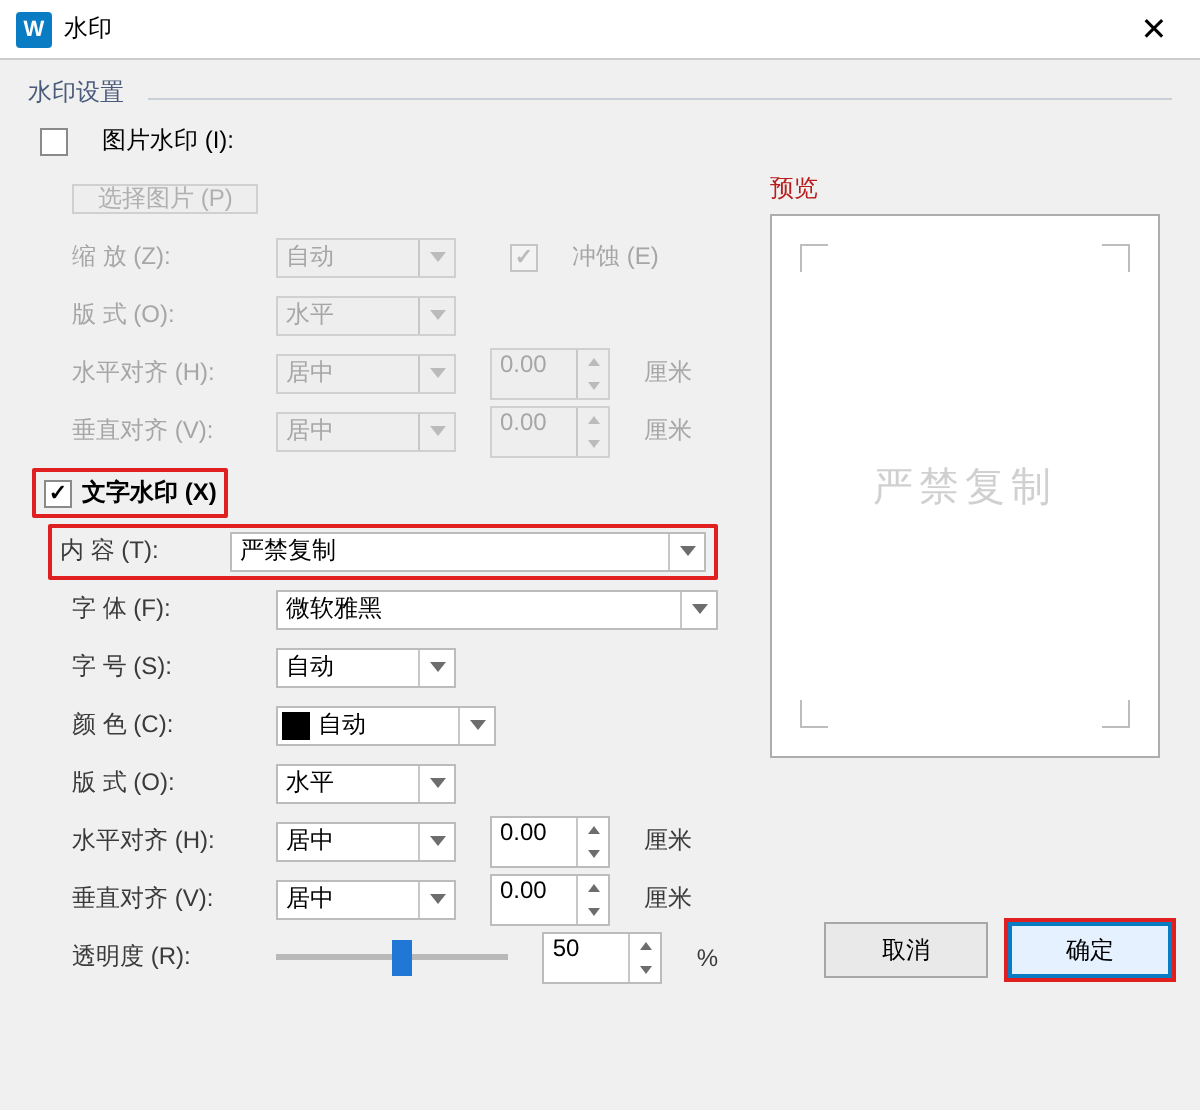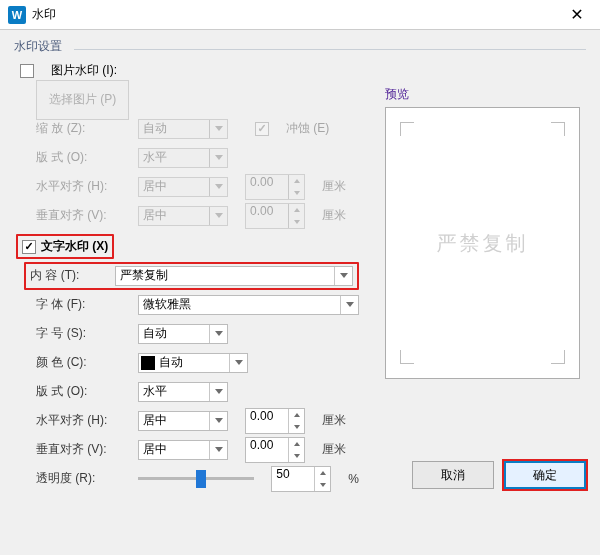--- a/index.html
+++ b/index.html
@@ -64,21 +64,21 @@
   }
   .lbl {
     width: 85px;
     color: #3a3a3a;
     letter-spacing: 0;
   }
   .disabled, .disabled * { color: #a6a6a6 !important; }
   .btn {
     background: #e8e8e8;
     border: 1px solid #bcbcbc;
-    height: 40px;
+    height: 15px;
     padding: 0 12px;
     display: inline-flex;
     align-items: center;
     color: #555;
   }
   .btn.dis { color: #b0b0b0; background:#eee; border-color:#d0d0d0; }
   select, .select, input[type=text], .num {
     height: 20px;
     border: 1px solid #bcbcbc;
     background: #fff;
@@ -160,21 +160,21 @@
     border: 2px solid #e02020;
     border-radius: 1px;
     padding: 2px 4px;
   }
   .preview-pane {
     position: absolute;
     right: 20px;
     top: 56px;
     width: 195px;
   }
-  .preview-label { margin-bottom: 4px; color:#4c1d95;}
+  .preview-label { margin-bottom: 4px; color:#b91c1c;}
   .preview-box {
     width: 195px;
     height: 272px;
     background: #fff;
     border: 1px solid #adadad;
     position: relative;
     display:flex;
     align-items:center;
     justify-content:center;
   }

